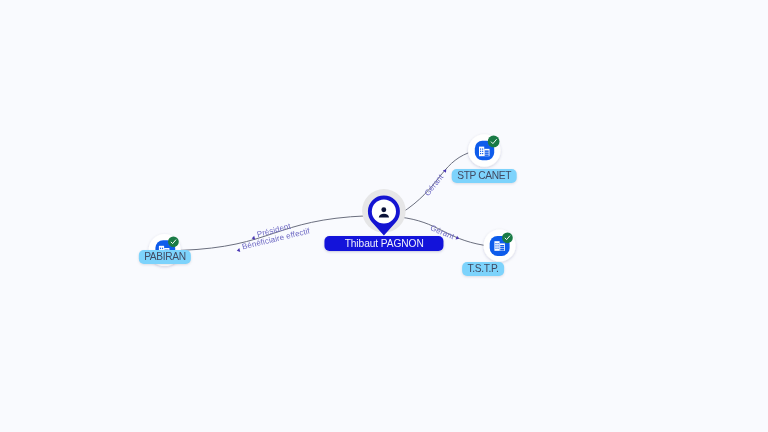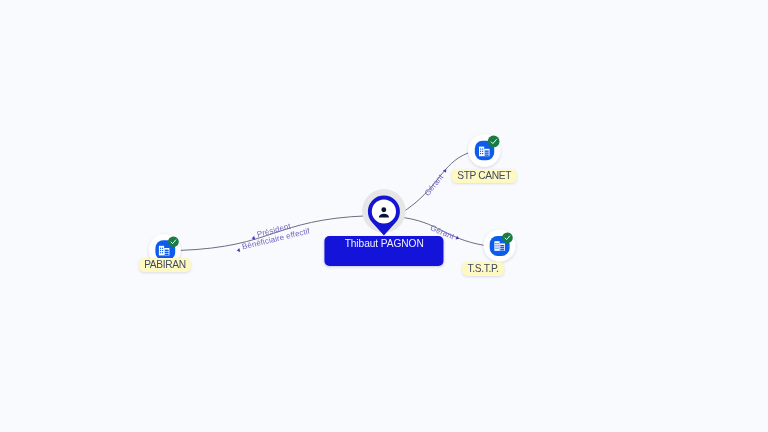--- a/index.html
+++ b/index.html
@@ -10,24 +10,24 @@
   .edge-label{font-size:8px;fill:#6f6ac4;font-family:"Liberation Sans",sans-serif;letter-spacing:0.1px;}
   .arrow{fill:#4b38b4;}
   .halo{fill:#e6e6e7;}
   .pin-body{fill:#1414d2;}
   .pin-inner{fill:#ffffff;}
   .person{fill:#0b1238;}
   .comp-circle{fill:#ffffff;}
   .comp-sq{fill:#0e5ceb;}
   .badge{fill:#1a7b46;}
   .badge-check{stroke:#ffffff;stroke-width:0.95;fill:none;stroke-linecap:round;stroke-linejoin:round;}
-  .node-label{position:absolute;white-space:nowrap;font-size:10.2px;letter-spacing:-0.35px;color:#414961;background:#fef9c3;
+  .node-label{position:absolute;white-space:nowrap;font-size:10.2px;letter-spacing:-0.35px;color:#414961;background:#7dd3fc;
       border-radius:5px;padding:0 5.4px;height:14px;box-shadow:0 1px 2.5px rgba(40,45,70,0.14);transform:translate(-50%,0);line-height:14.4px;}
   .person-label{position:absolute;white-space:nowrap;font-size:10.2px;letter-spacing:-0.08px;color:#f0f1fb;background:#1313da;
-      border-radius:5px;padding:0 20px;height:30px;box-shadow:0 1px 2.5px rgba(30,30,90,0.22);transform:translate(-50%,0);line-height:15.2px;}
+      border-radius:5px;padding:0 20px;height:15px;box-shadow:0 1px 2.5px rgba(30,30,90,0.22);transform:translate(-50%,0);line-height:15.2px;}
 </style>
 </head>
 <body>
 
 <div id="canvas">
 
   <svg class="layer" viewBox="0 0 768 432">
     <defs>
       <filter id="sh" x="-60%" y="-60%" width="220%" height="220%">
         <feDropShadow dx="0" dy="1" stdDeviation="1.4" flood-color="#2b3050" flood-opacity="0.18"></feDropShadow>
@@ -112,14 +112,14 @@
       <g class="person">
         <circle cx="383.8" cy="209.7" r="2.45"></circle>
         <path d="M 378.8,217.6 a 5.1,3.9 0 0 1 10.2,0 Z"></path>
       </g>
     </g>
   </svg>
 
   <div class="person-label" style="left:384.2px;top:236.1px;">Thibaut PAGNON</div>
   <div class="node-label" style="left:484.2px;top:168.6px;">STP CANET</div>
   <div class="node-label" style="left:483px;top:261.6px;">T.S.T.P.</div>
-  <div class="node-label" style="left:164.9px;top:258px;">PABIRAN</div>
+  <div class="node-label" style="left:164.9px;top:250px;">PABIRAN</div>
 </div>
 
 </body></html>

